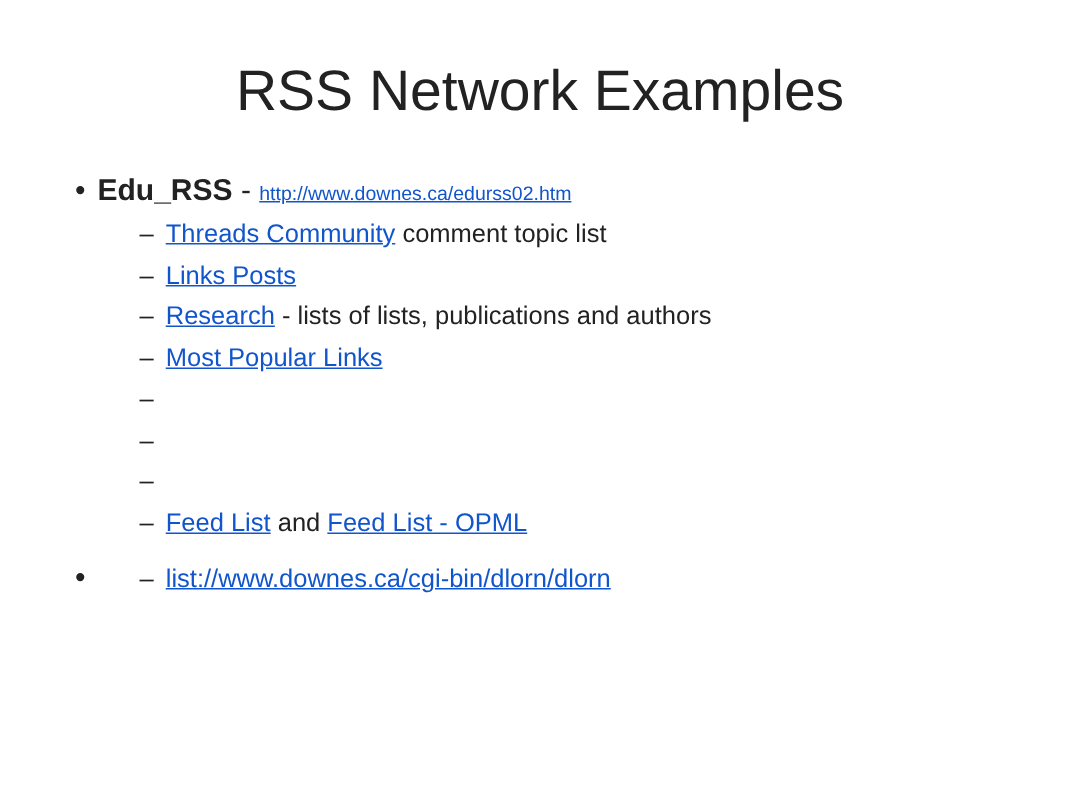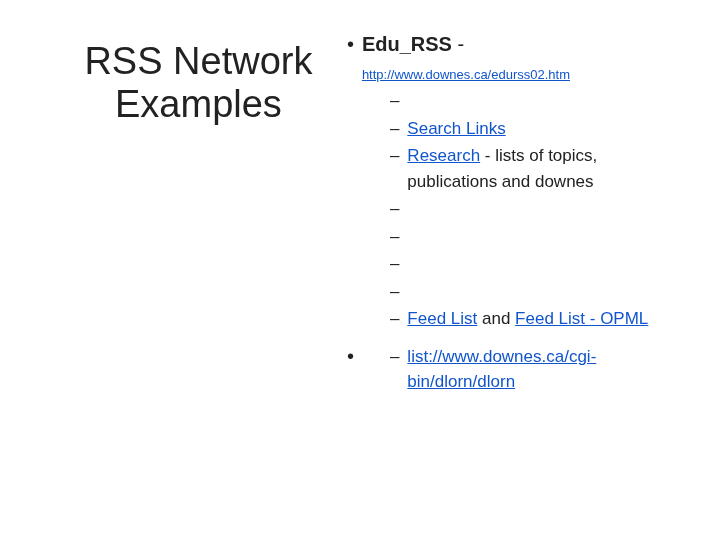--- a/index.html
+++ b/index.html
@@ -14,21 +14,21 @@
       background: #ffffff;
       font-family: Arial, sans-serif;
       overflow: hidden;
     }
 
     .slide {
       width: 720px;
       height: 540px;
       padding: 30px 50px;
       display: flex;
-      flex-direction: row;
+      flex-direction: column;
     }
 
     .title {
       font-size: 38px;
       font-weight: normal;
       color: #222222;
       text-align: center;
       margin-bottom: 30px;
       margin-top: 10px;
     }
@@ -113,38 +113,44 @@
     <div class="bullet-item">
       <span class="bullet-dot">•</span>
       <div>
         <span class="bullet-text">
           <strong>Edu_RSS</strong> - <a href="#" class="url-small">http://www.downes.ca/edurss02.htm</a>
         </span>
         <div class="sub-list">
 
           <div class="sub-item">
             <span class="dash">–</span>
-          </div>
-
-          <div class="sub-item">
-            <span class="dash">–</span>
             <span>
-              <a href="#">Search Links</a><span></span>
+              <a href="#">Threads Community</a><span> comment topic list</span>
             </span>
           </div>
 
           <div class="sub-item">
             <span class="dash">–</span>
             <span>
-              <a href="#">Research</a><span> - lists of topics, publications and downes</span>
+              <a href="#">Links Posts</a><span></span>
             </span>
           </div>
 
           <div class="sub-item">
             <span class="dash">–</span>
+            <span>
+              <a href="#">Research</a><span> - lists of lists, publications and authors</span>
+            </span>
+          </div>
+
+          <div class="sub-item">
+            <span class="dash">–</span>
+            <span>
+              <a href="#">Most Popular Links</a><span></span>
+            </span>
           </div>
 
           <div class="sub-item">
             <span class="dash">–</span>
           </div>
 
           <div class="sub-item">
             <span class="dash">–</span>
           </div>
 

